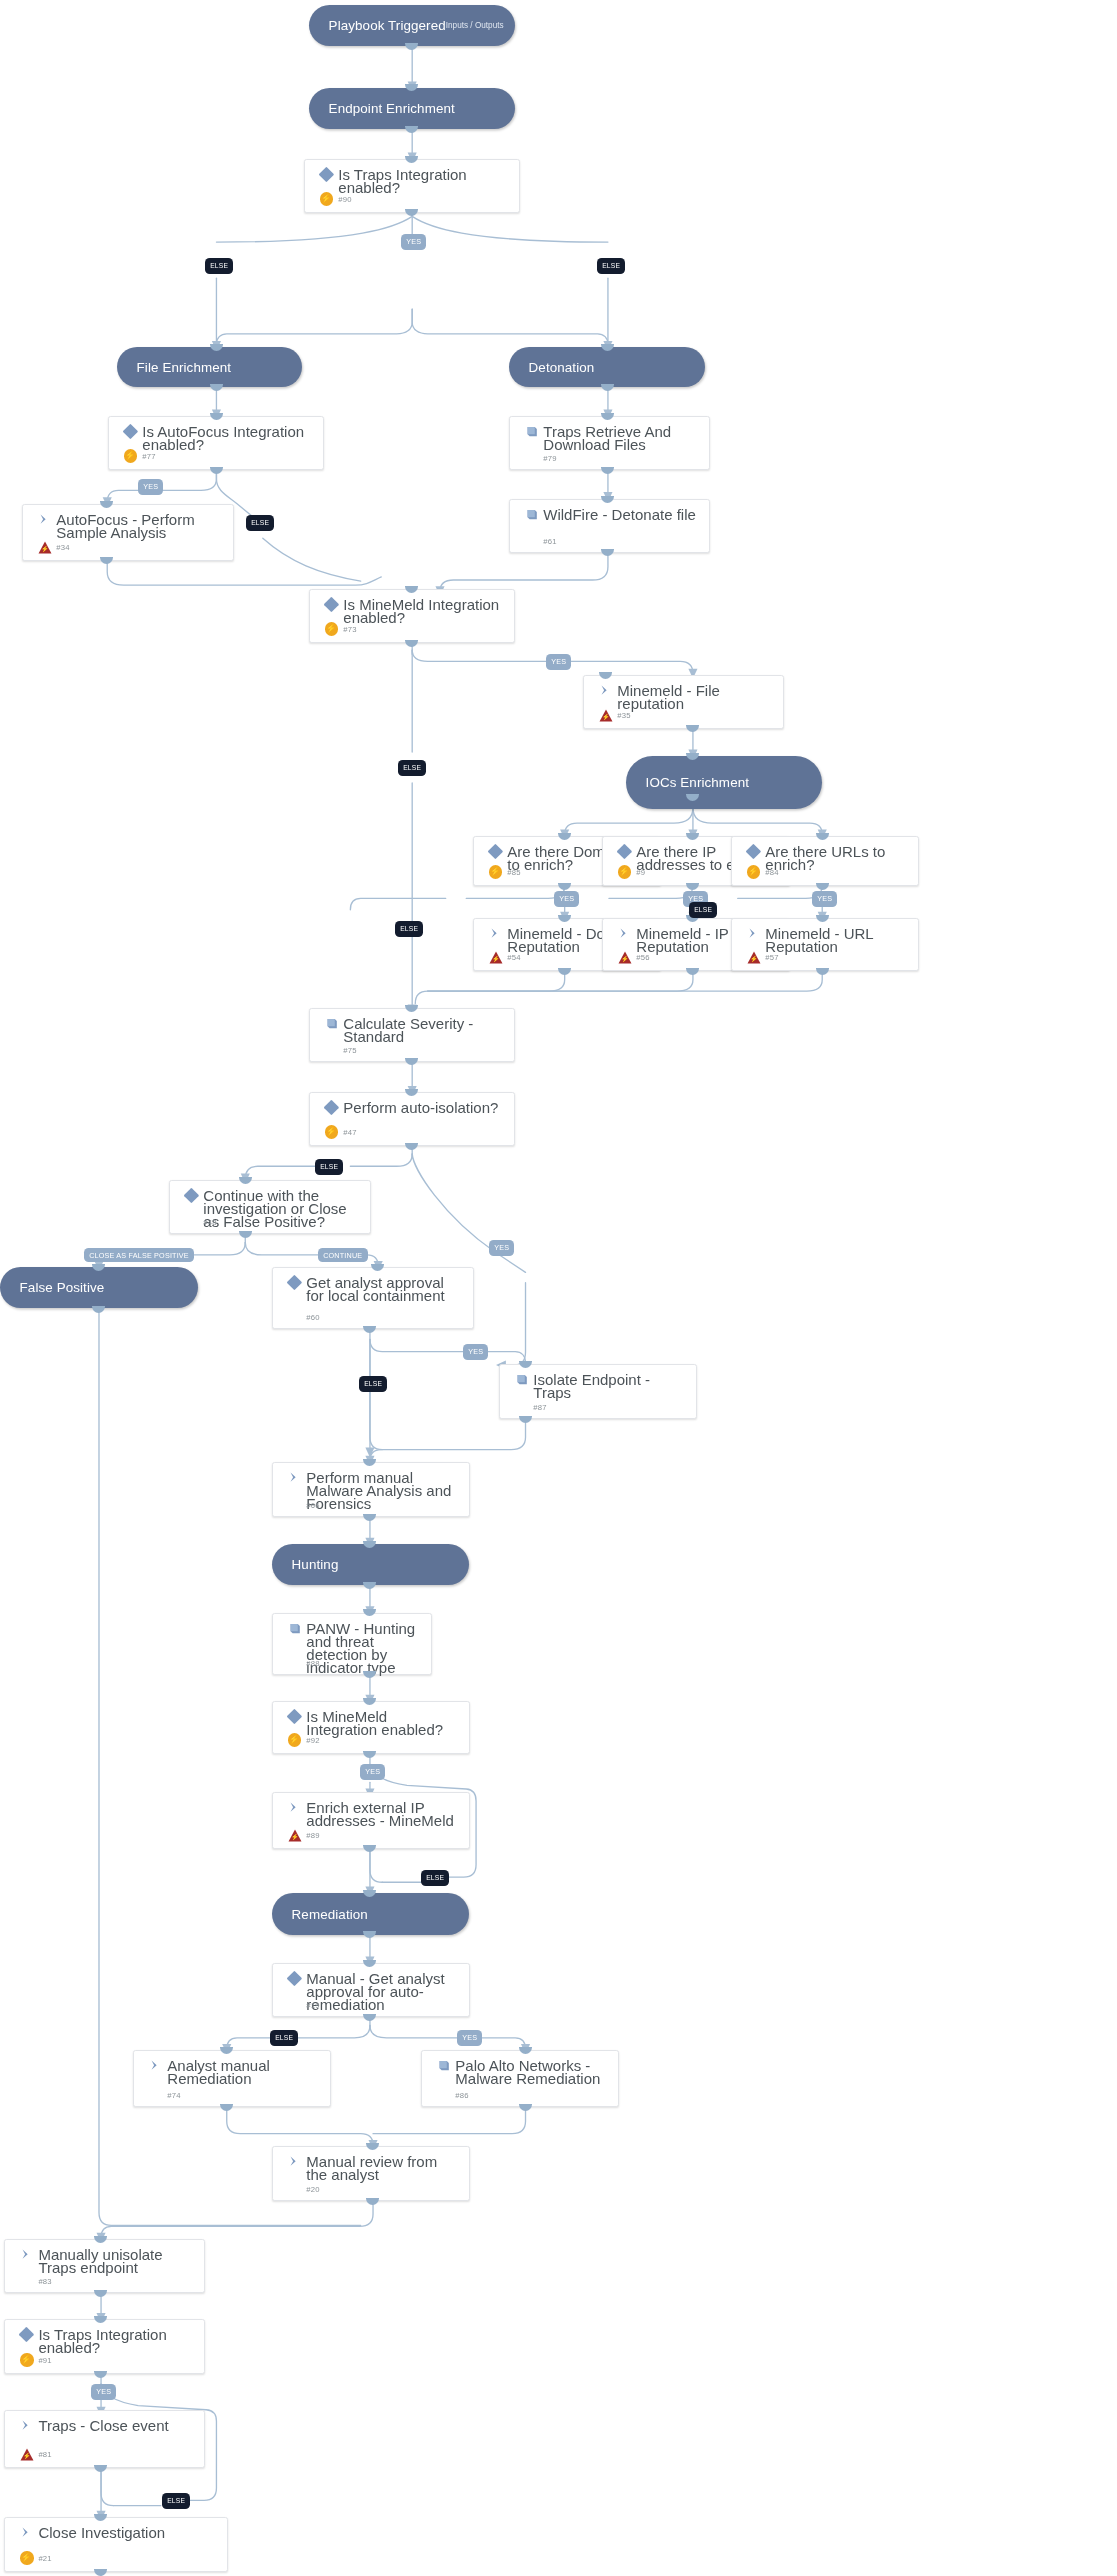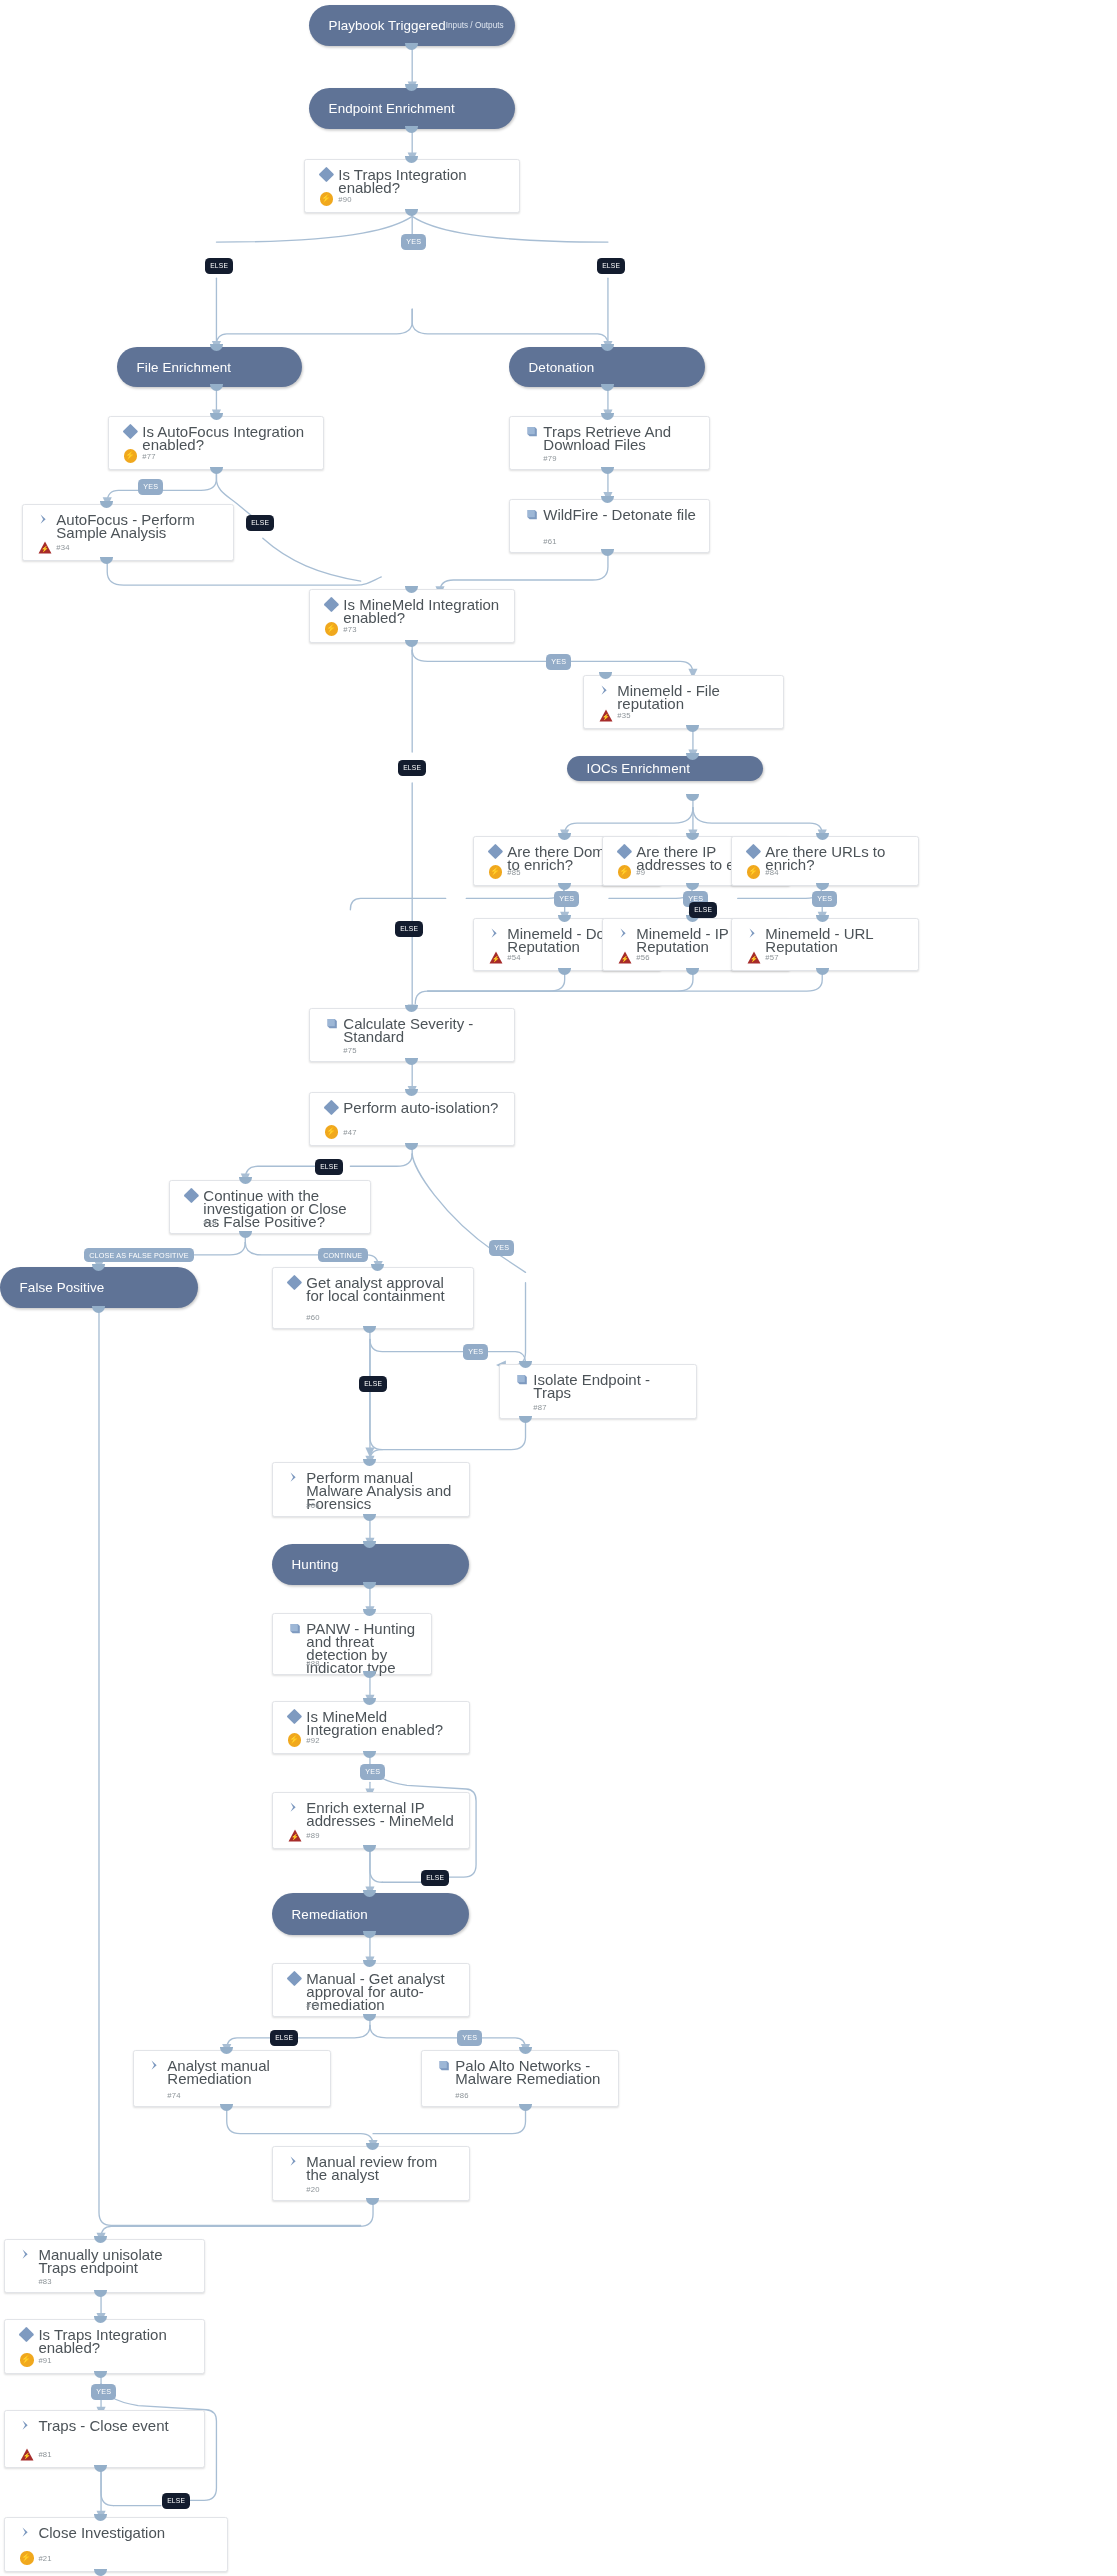--- a/index.html
+++ b/index.html
@@ -392,21 +392,21 @@
             </svg>
             <span>⚡</span>
           </span>
       </div>
       <span class="card-id">#35</span>
     </div>
   </div>
   <div class="knob bot" style="left:686px;top:725px;"></div>
 
   <div class="knob top" style="left:686px;top:753px;"></div>
-  <div class="pill" style="left:567px;top:756px;width:196px;height:25px;">
+  <div class="pill" style="left:626px;top:756px;width:196px;height:53px;">
     <span class="pill-title">IOCs Enrichment</span>
   </div>
   <div class="knob bot" style="left:686px;top:794px;"></div>
 
   <div class="knob top" style="left:558px;top:833px;"></div>
   <div class="card" style="left:473px;top:836px;width:188px;height:50px;">
     <div class="card-row">
       <div class="card-ico">
           <i class="ico-diamond"></i>
         </div>

